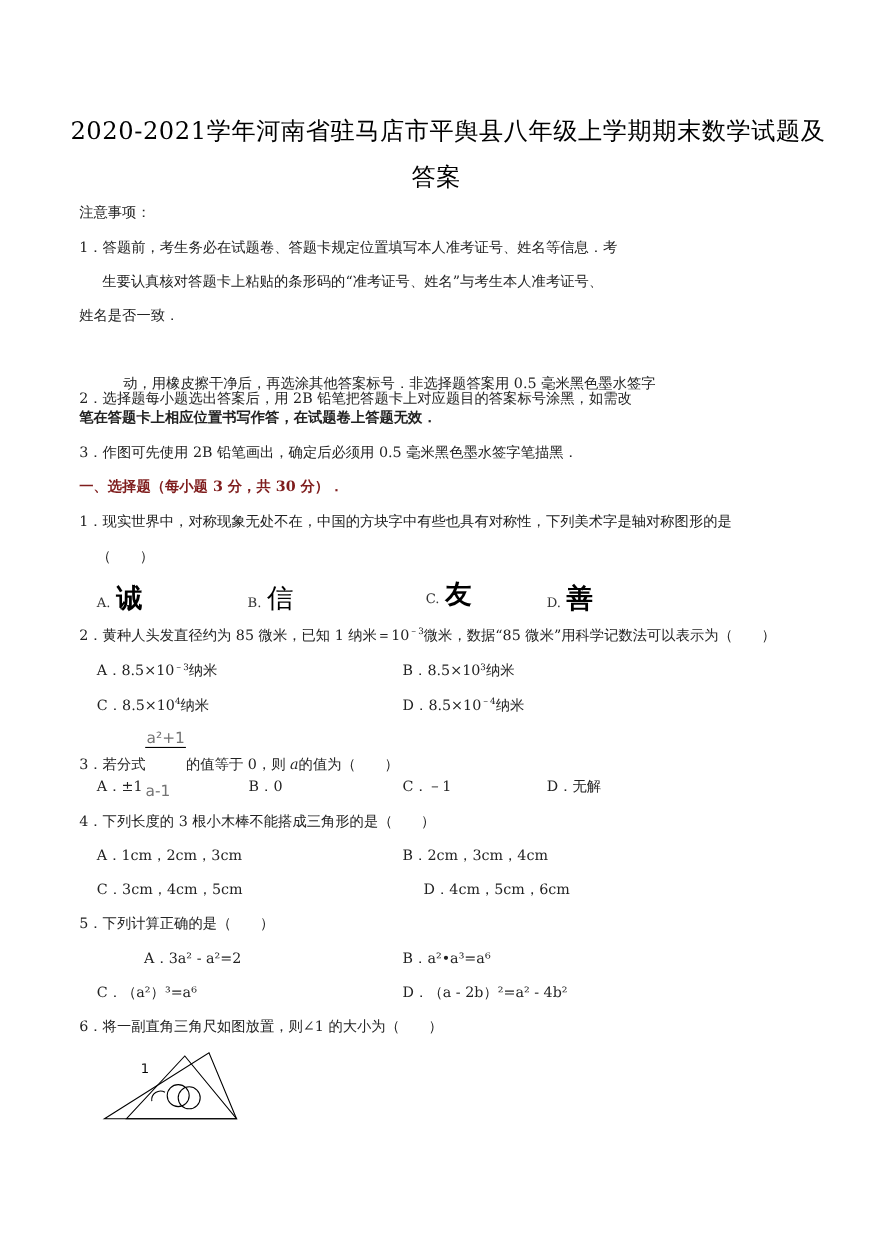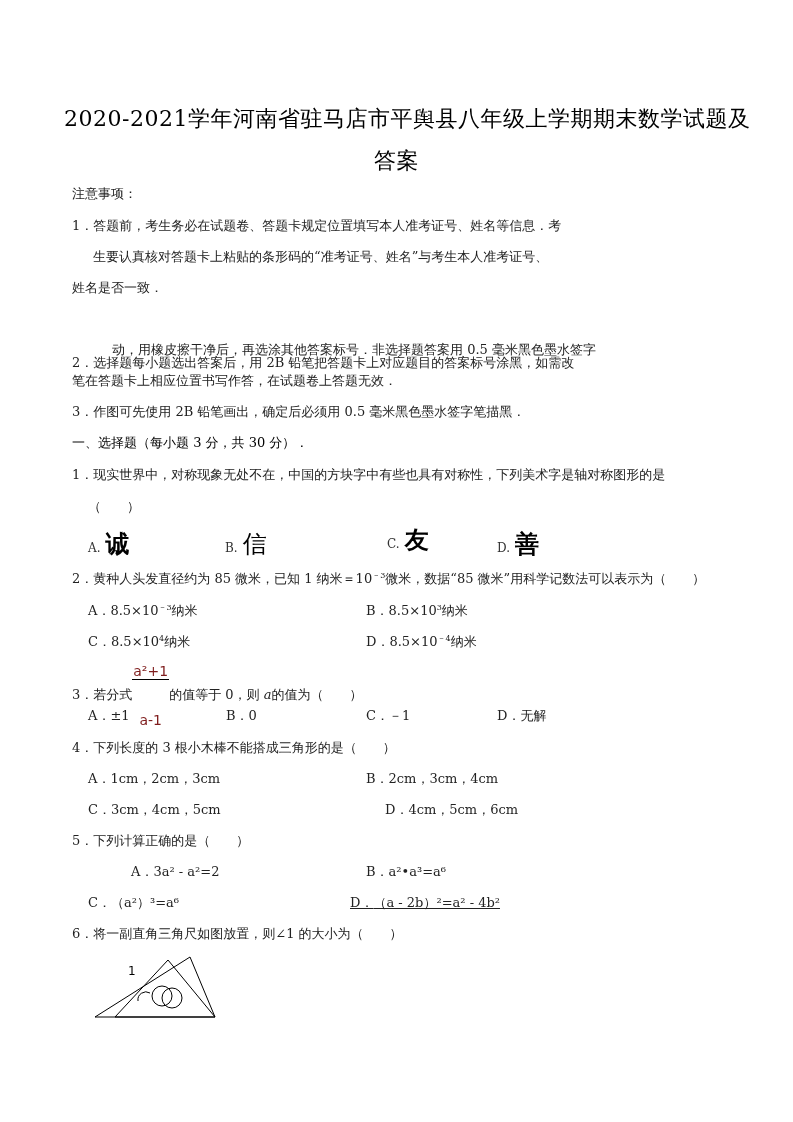--- a/index.html
+++ b/index.html
@@ -1,43 +1,43 @@
 <!DOCTYPE html>
 <html><head>
 <meta charset="utf-8">
 <style>
   html, body { margin: 0; padding: 0; background: #ffffff; }
   body { width: 793px; height: 1122px; position: relative; overflow: hidden;
          font-family: "DejaVu Serif", "Liberation Serif", serif; color: #111; }
   .abs { position: absolute; white-space: nowrap; }
   .title { font-size: 22px; letter-spacing: 0.5px; color: #000; }
   .t { font-size: 13px; line-height: 16px; color: #222; }
-  .b { font-weight: normal; color: #000000; }
+  .b { font-weight: bold; color: #7f1d1d; }
   .big { font-family: "DejaVu Sans", "Liberation Sans", sans-serif; font-size: 24px; font-weight: bold; color: #000; }
   .lbl { font-size: 12px; color: #333; }
   sup { font-size: 8px; vertical-align: super; line-height: 0; }
   i { font-style: italic; }
-  .frac { display: inline-block; vertical-align: middle; text-align: center;
-          font-family: "DejaVu Sans", "Liberation Sans", sans-serif; font-size: 14px; color: #7f1d1d; }
+  .frac { display: inline-block; vertical-align: middle; 
+          font-family: "DejaVu Sans", "Liberation Sans", sans-serif; font-size: 14px; color: #737373; }
   .frac .num { display: block; border-bottom: 1px solid #000; padding: 0 1px; line-height: 16px; }
   .frac .den { display: block; line-height: 16px; margin-top: 32px; }
 </style>
 </head>
 <body>
 
 <div class="abs title" style="left:64px; top:104px;">2020-2021学年河南省驻马店市平舆县八年级上学期期末数学试题及</div>
 <div class="abs title" style="left:374px; top:146px;">答案</div>
 
 <div class="abs t" style="left:72px; top:186px;">注意事项：</div>
 <div class="abs t" style="left:72px; top:218px;">1．答题前，考生务必在试题卷、答题卡规定位置填写本人准考证号、姓名等信息．考</div>
 <div class="abs t" style="left:72px; top:249px;margin-left:21px;">生要认真核对答题卡上粘贴的条形码的“准考证号、姓名”与考生本人准考证号、</div>
 <div class="abs t" style="left:72px; top:280px;">姓名是否一致．</div>
 <div class="abs t" style="left:72px; top:311px;margin-top:44px;">2．选择题每小题选出答案后，用 2B 铅笔把答题卡上对应题目的答案标号涂黑，如需改</div>
 <div class="abs t" style="left:72px; top:342px;margin-left:40px;">动，用橡皮擦干净后，再选涂其他答案标号．非选择题答案用 0.5 毫米黑色墨水签字</div>
-<div class="abs t" style="left:72px; top:373px;">笔在答题卡上相应位置书写作答，在试题卷上答题无效．</div>
+<div class="abs t" style="left:72px; top:373px;font-weight:bold;">笔在答题卡上相应位置书写作答，在试题卷上答题无效．</div>
 <div class="abs t" style="left:72px; top:404px;">3．作图可先使用 2B 铅笔画出，确定后必须用 0.5 毫米黑色墨水签字笔描黑．</div>
 
 <div class="abs t b" style="left:72px; top:435px;">一、选择题（每小题 3 分，共 30 分）．</div>
 
 <div class="abs t" style="left:72px; top:467px;">1．现实世界中，对称现象无处不在，中国的方块字中有些也具有对称性，下列美术字是轴对称图形的是</div>
 <div class="abs t" style="left:88px; top:499px;">（　　）</div>
 
 <div class="abs" style="left:88px; top:528px;">
   <span class="lbl">A.</span>
   <span class="big">诚</span>
@@ -82,21 +82,21 @@
 <div class="abs t" style="left:72px; top:740px;">4．下列长度的 3 根小木棒不能搭成三角形的是（　　）</div>
 <div class="abs t" style="left:88px; top:771px;"><span>A．</span><span>1cm，2cm，3cm</span></div>
 <div class="abs t" style="left:366px; top:771px;"><span>B．</span><span>2cm，3cm，4cm</span></div>
 <div class="abs t" style="left:88px; top:802px;"><span>C．</span><span>3cm，4cm，5cm</span></div>
 <div class="abs t" style="left:366px; top:802px;margin-left:19px;"><span>D．</span><span>4cm，5cm，6cm</span></div>
 
 <div class="abs t" style="left:72px; top:833px;">5．下列计算正确的是（　　）</div>
 <div class="abs t" style="left:88px; top:864px;margin-left:43px;"><span>A．</span><span>3a² - a²=2</span></div>
 <div class="abs t" style="left:366px; top:864px;"><span>B．</span><span>a²•a³=a⁶</span></div>
 <div class="abs t" style="left:88px; top:895px;"><span>C．</span><span>（a²）³=a⁶</span></div>
-<div class="abs t" style="left:350px; top:895px;text-decoration:underline;"><span>D．</span><span>（a - 2b）²=a² - 4b²</span></div>
+<div class="abs t" style="left:366px; top:895px;"><span>D．</span><span>（a - 2b）²=a² - 4b²</span></div>
 
 <div class="abs t" style="left:72px; top:926px;">6．将一副直角三角尺如图放置，则∠1 的大小为（　　）</div>
 
 <div class="abs" style="left:90px; top:955px; width:135px; height:70px;">
   <svg width="135" height="70" viewBox="0 0 135 70">
 
     <polygon points="5,62 125,62 100,2" fill="none" stroke="#000" stroke-width="1"></polygon>
 
     <polygon points="25,62 125,62 78,5" fill="none" stroke="#000" stroke-width="1"></polygon>
 

